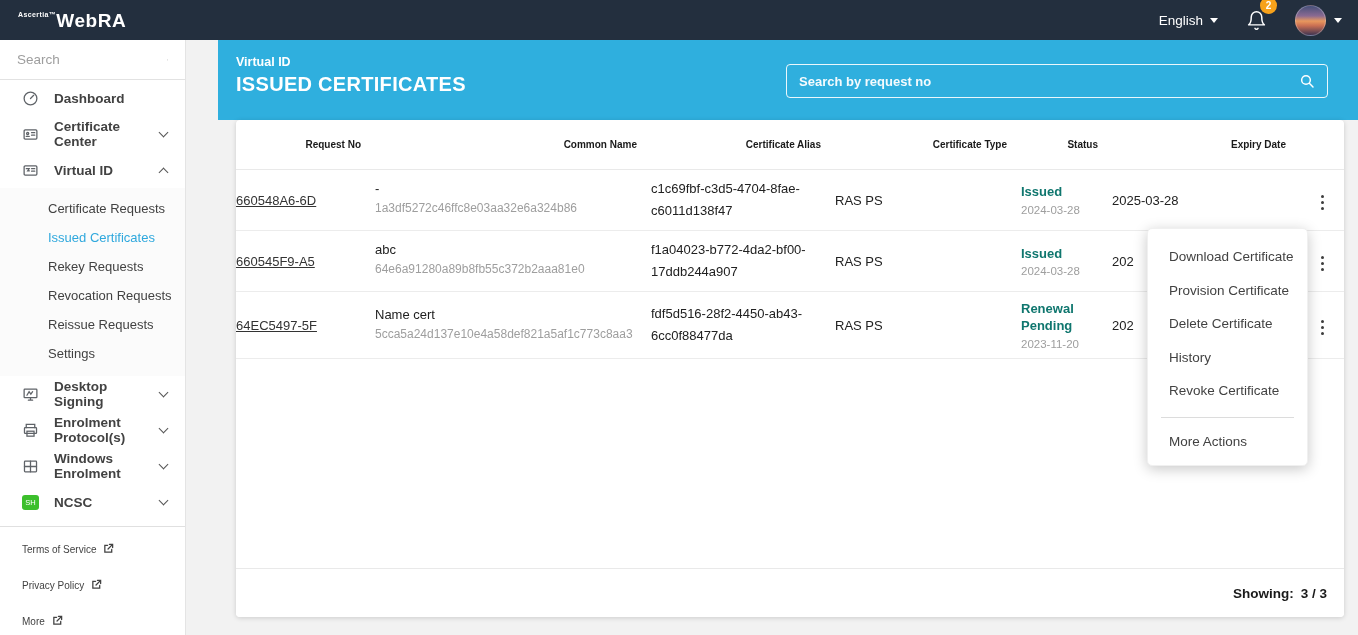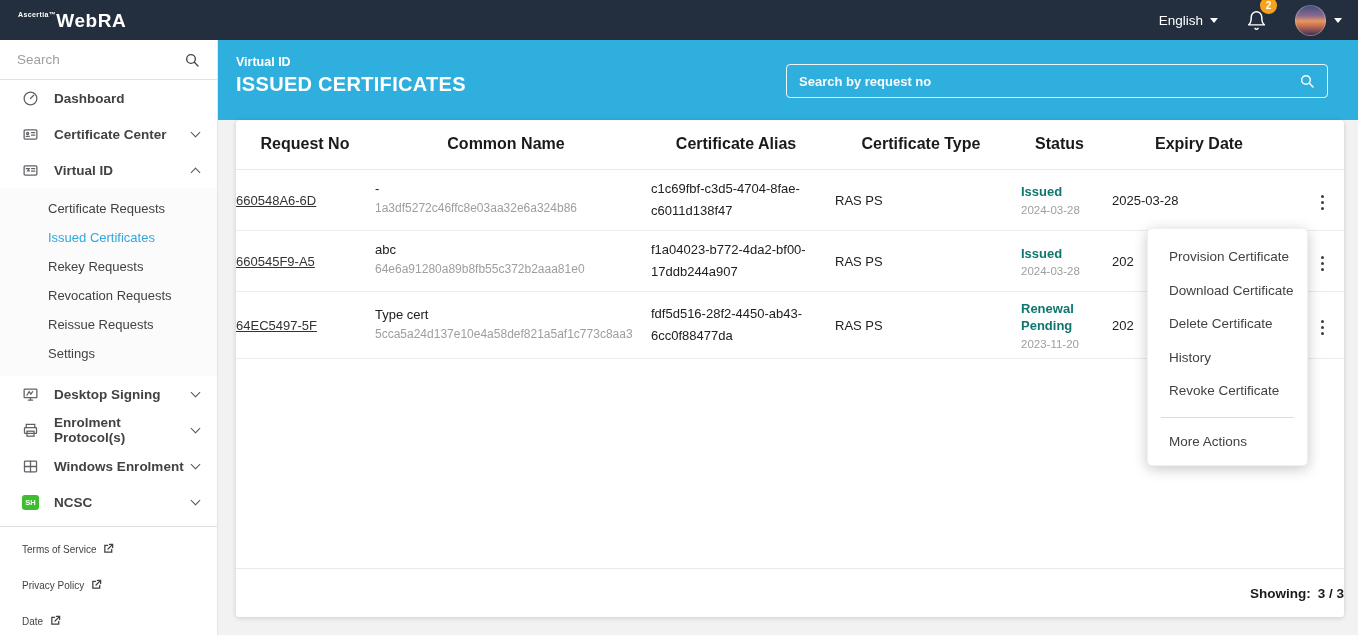--- a/index.html
+++ b/index.html
@@ -33,21 +33,21 @@
   }
   .avatar-wrap { display: flex; align-items: center; gap: 8px; cursor: pointer; }
   .avatar {
     width: 31px; height: 31px; border-radius: 50%;
     background: linear-gradient(180deg, #46507a 0%, #8a6a92 34%, #e8985e 52%, #c96f53 68%, #3f3351 100%);
     border: 1px solid rgba(255,255,255,.25);
   }
 
   
   .sidebar {
-    position: absolute; top: 40px; left: 0; bottom: 0; width: 218px;
+    position: absolute; top: 40px; left: 0; bottom: 0; width: 186px;
     background: #fff; border-right: 1px solid #e4e4e4; z-index: 20;
   }
   .side-search {
     height: 40px; display: flex; align-items: center; justify-content: space-between;
     padding: 0 17px; border-bottom: 1px solid #e2e2e2;
   }
   .side-search input {
     border: none; outline: none; width: 150px;
     font-family: "Liberation Sans", sans-serif; font-size: 13.5px; color: #555;
   }
@@ -61,21 +61,21 @@
   .nav-icon svg { stroke: #5f6368; }
   .nav-label { flex: 1; font-weight: bold; }
   .chev { width: 7px; height: 7px; border-right: 1.5px solid #555; border-bottom: 1.5px solid #555; flex: none; }
   .chev.down { transform: rotate(45deg); margin-top: -3px; }
   .chev.up { transform: rotate(-135deg); margin-top: 4px; }
   .submenu { background: #fbfbfb; padding: 6px 0 8px; }
   .sub-item { height: 29px; line-height: 29px; padding-left: 48px; font-size: 13px; color: #424242; cursor: pointer; }
   .sub-item.active { color: #2fa8dd; }
   .ncsc-badge {
     width: 18px; height: 15px; background: #3cbf2c; border-radius: 3px;
-    color: #fff; font-size: 7.5px; font-weight: 700;
+    color: #fff; font-size: 7.5px; font-weight: 400;
     display: flex; align-items: center; justify-content: center;
   }
   .side-divider { border-top: 1px solid #e0e0e0; margin: 6px 0 4px; }
   .side-link { height: 36px; display: flex; align-items: center; gap: 7px; padding-left: 22px; font-size: 10px; color: #424242; cursor: pointer; }
   .ext-icon svg { stroke: #424242; }
 
   
   .main { position: absolute; left: 218px; top: 40px; right: 0; bottom: 0; background: #f2f2f2; }
   .cyan-band { position: absolute; top: 0; left: 0; right: 0; height: 80px; background: #2fafde; }
   .page-head { position: absolute; top: 15px; left: 18px; color: #fff; z-index: 2; }
@@ -92,41 +92,41 @@
   }
   .head-search input::placeholder { color: #fff; opacity: .95; }
 
   
   .card {
     position: absolute; left: 18px; right: 14px; top: 80px; height: 497px;
     background: #fff; border-radius: 4px; box-shadow: 0 1px 5px rgba(0,0,0,.16); z-index: 1;
   }
   table.grid { width: 100%; border-collapse: collapse; table-layout: fixed; }
   table.grid th {
-    height: 49px; text-align: center; vertical-align: middle;
-    font-size: 16px; font-weight: 700; color: #1a1a1a;
+    height: 49px; text-align: right; vertical-align: middle;
+    font-size: 10px; font-weight: 700; color: #1a1a1a;
     border-bottom: 1px solid #e9e9e9; padding-right: 14px;
   }
   table.grid td { vertical-align: middle; border-bottom: 1px solid #ececec; padding: 8px 14px 8px 0; }
   td.first, th.first { padding-left: 13px; }
   .req-link { color: #333; font-size: 13px; font-weight: 500; text-decoration: underline; cursor: pointer; }
   .cn-main { font-size: 13px; color: #212121; margin-bottom: 3px; }
   .hash { font-size: 12px; color: #9e9e9e; line-height: 1.55; word-break: break-all; }
   .alias { font-size: 13px; color: #212121; line-height: 1.7; }
   .ctype, .exp { font-size: 13px; color: #212121; }
   .status-main { font-size: 13px; font-weight: 700; color: #0f766e; line-height: 1.35; }
   .status-date { font-size: 11.5px; color: #9e9e9e; margin-top: 3px; }
   .kebab { display: inline-flex; flex-direction: column; gap: 2.5px; padding: 5px 6px; cursor: pointer; }
   .kebab i { width: 3.5px; height: 3.5px; border-radius: 50%; background: #3d3d3d; }
   td.menu-cell { text-align: right; padding-right: 16px; }
   .card-footer {
     position: absolute; left: 0; right: 0; bottom: 0; height: 49px;
     border-top: 1px solid #e9e9e9;
     display: flex; align-items: center; justify-content: flex-end; gap: 7px;
-    font-size: 13.5px; font-weight: 700; color: #1a1a1a;
+    padding-right: 17px; font-size: 13.5px; font-weight: 700; color: #1a1a1a;
     border-radius: 0 0 4px 4px; background: #fff;
   }
 
   
   .ctx {
     position: absolute; left: 929px; top: 188px; width: 161px; z-index: 30;
     background: #fff; border-radius: 5px; border: 1px solid #f0f0f0;
     box-shadow: 0 3px 14px rgba(0,0,0,.22);
     padding: 11px 0 0;
   }
@@ -268,21 +268,21 @@
   </div>
   <div class="side-link">
     <span>Privacy Policy</span>
     <span class="ext-icon">
       <svg width="11" height="11" viewBox="0 0 12 12" fill="none" stroke-width="1.4" stroke-linecap="round">
           <path d="M5 2.5H2v7.5h7.5V7M7 1.5h3.5V5M10.5 1.5L5.5 6.5"></path>
         </svg>
     </span>
   </div>
   <div class="side-link">
-    <span>Date</span>
+    <span>More</span>
     <span class="ext-icon">
       <svg width="11" height="11" viewBox="0 0 12 12" fill="none" stroke-width="1.4" stroke-linecap="round">
           <path d="M5 2.5H2v7.5h7.5V7M7 1.5h3.5V5M10.5 1.5L5.5 6.5"></path>
         </svg>
     </span>
   </div>
 
 </aside>
 
 <main class="main">
@@ -366,21 +366,21 @@
             <span class="kebab">
                 <i></i>
                 <i></i>
                 <i></i>
               </span>
           </td>
         </tr>
         <tr style="height:62px">
           <td class="first"><a class="req-link">64EC5497-5F</a></td>
           <td>
-            <div class="cn-main">Type cert</div>
+            <div class="cn-main">Name cert</div>
             <div class="hash">5cca5a24d137e10e4a58def821a5af1c773c8aa3</div>
           </td>
           <td>
               <div class="alias">fdf5d516-28f2-4450-ab43-6cc0f88477da</div>
             </td>
           <td><span class="ctype">RAS PS</span></td>
           <td>
             <div class="status-main">Renewal Pending</div>
             <div class="status-date">2023-11-20</div>
           </td>
@@ -396,21 +396,21 @@
       </tbody>
     </table>
 
     <div class="card-footer">
       <span>Showing:</span>
       <span>3 / 3</span>
     </div>
   </section>
 
   <div class="ctx">
+    <div class="ctx-item">Download Certificate</div>
     <div class="ctx-item">Provision Certificate</div>
-    <div class="ctx-item">Download Certificate</div>
     <div class="ctx-item">Delete Certificate</div>
     <div class="ctx-item">History</div>
     <div class="ctx-item">Revoke Certificate</div>
     <div class="ctx-div"></div>
     <div class="ctx-more">More Actions</div>
   </div>
 </main>
 
 </body></html>

